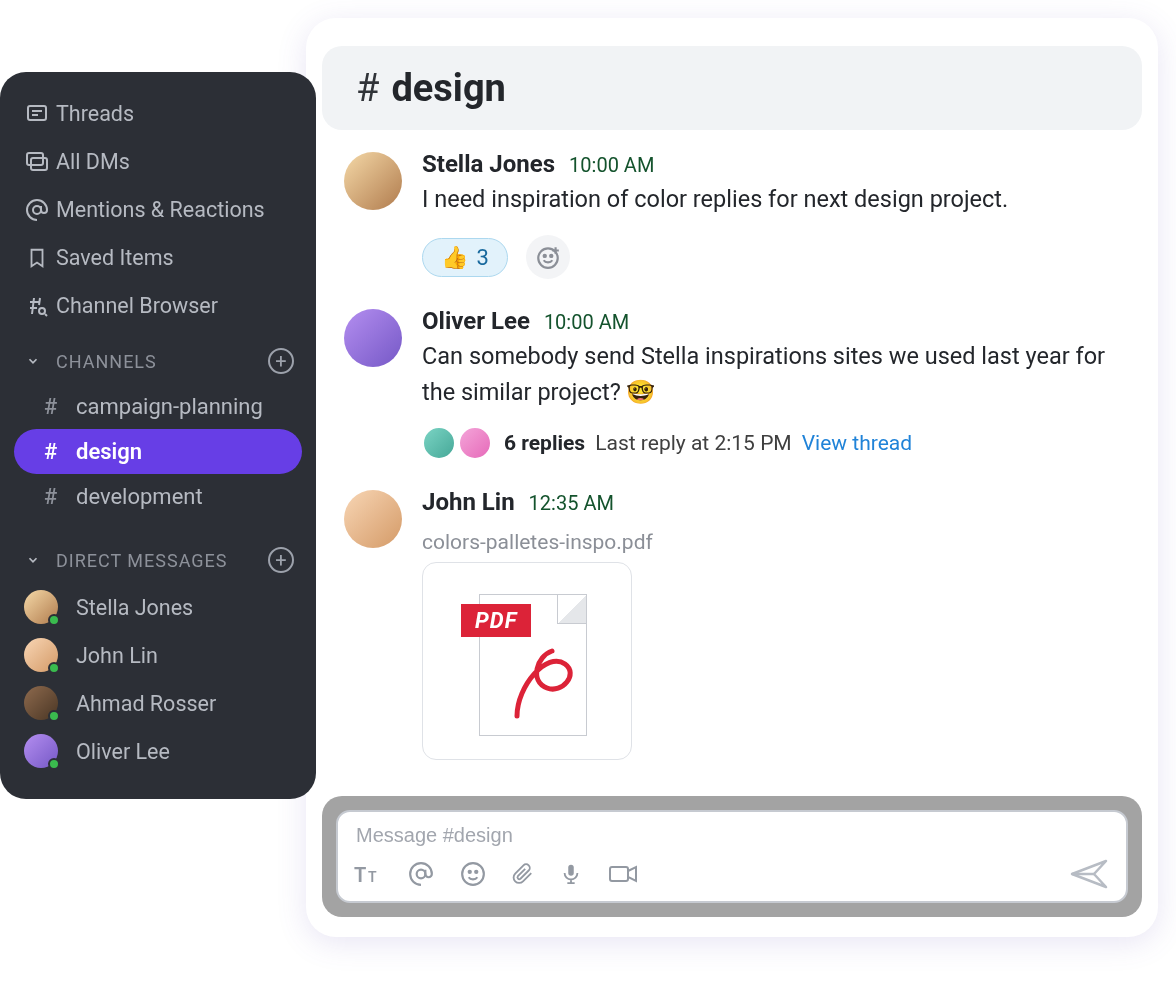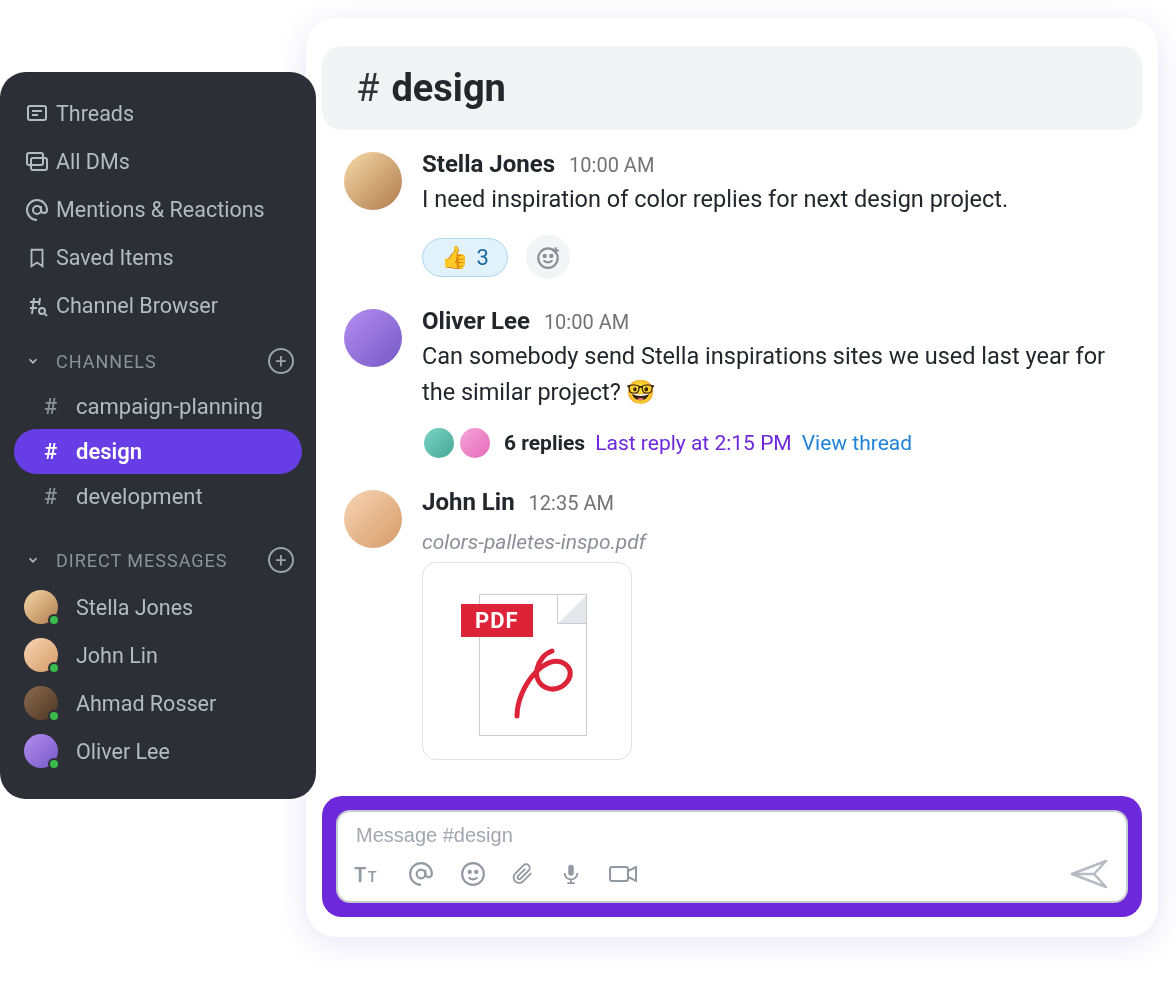--- a/index.html
+++ b/index.html
@@ -180,21 +180,21 @@
     gap: 14px;
     margin-bottom: 4px;
   }
   .msg-author {
     font-size: 24px;
     font-weight: 700;
     color: #23262b;
   }
   .msg-time {
     font-size: 20px;
-    color: #737373;
+    color: #14532d;
   }
   .msg-text {
     font-size: 23.5px;
     color: #23262b;
     line-height: 1.5;
   }
   .reactions {
     display: flex;
     gap: 18px;
     margin-top: 18px;
@@ -236,43 +236,43 @@
     border-radius: 50%;
     margin-right: -8px;
     border: 2px solid #fff;
   }
   .thread-row .replies {
     font-weight: 700;
     color: #23262b;
     margin-left: 10px;
   }
   .thread-row .last {
-    color: #6d28d9;
+    color: #404040;
   }
   .thread-row .view {
     color: #2083d8;
     cursor: pointer;
   }
   .file-name {
     color: #8b8f97;
     font-size: 21px;
     margin-top: 14px;
     margin-bottom: 8px;
-    font-style: italic;
   }
   .file-card {
     width: 210px;
     height: 198px;
     border: 1px solid #dfe2e7;
     border-radius: 14px;
     display: flex;
     align-items: center;
     justify-content: center;
     cursor: pointer;
     position: relative;
+    font-style: italic;
   }
   .pdf-icon {
     position: relative;
     width: 120px;
     height: 150px;
   }
   .pdf-page {
     position: absolute;
     right: 0;
     bottom: 0;
@@ -304,21 +304,21 @@
     padding: 4px 14px;
   }
   .pdf-swirl {
     position: absolute;
     left: 40px;
     top: 60px;
     color: #dc2338;
   }
   
   .composer-wrap {
-    background: #6d28d9;
+    background: #a3a3a3;
     border-radius: 20px;
     padding: 14px;
     margin-top: 16px;
   }
   .composer {
     border: 2px solid #c6cad1;
     border-radius: 14px;
     background: #fff;
     padding: 6px 16px 10px 16px;
   }

